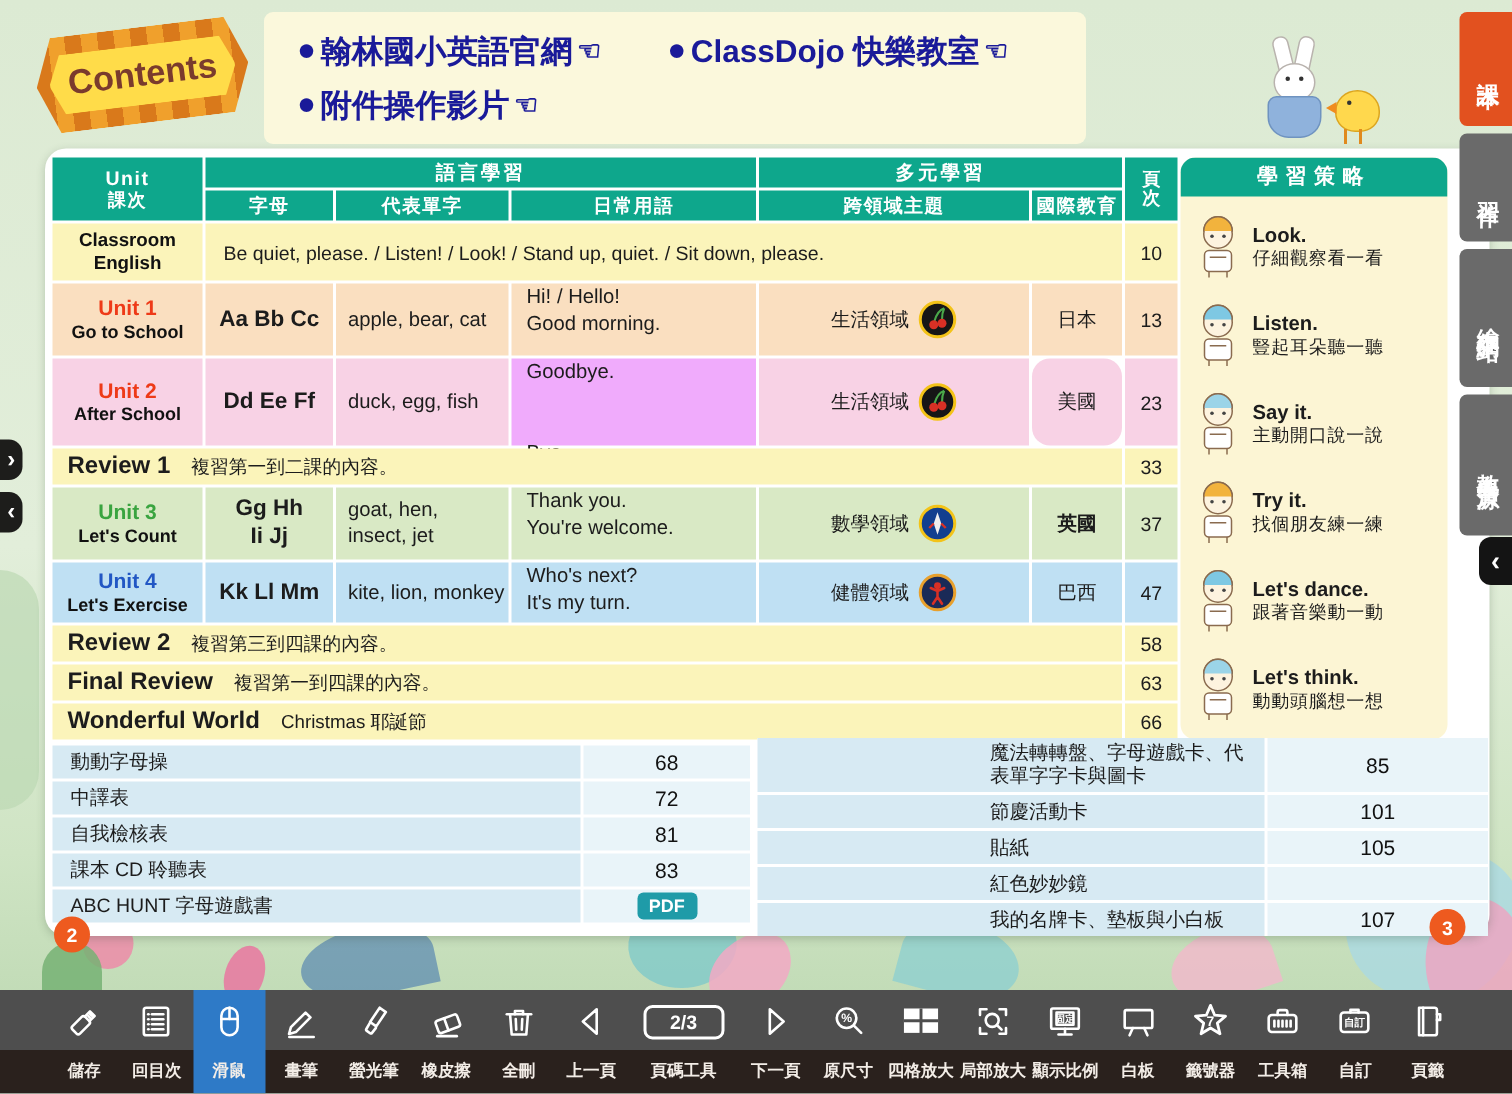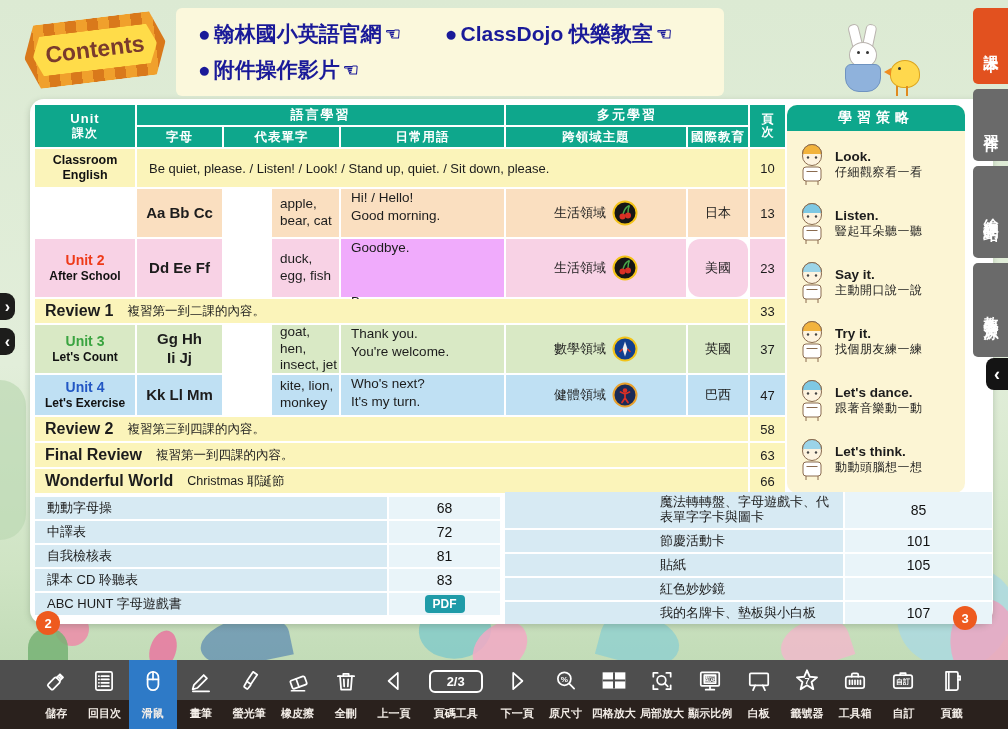--- a/index.html
+++ b/index.html
@@ -51,21 +51,21 @@
     font-weight:bold;font-size:13px;letter-spacing:2px;text-align:center;}
   .th.small{font-size:12.5px;letter-spacing:1px;}
   .unit-th{flex-direction:column;letter-spacing:1px;line-height:1.15;}
   .page-th{flex-direction:column;font-size:12px;line-height:1.05;letter-spacing:0;}
   .cell{display:flex;align-items:center;font-size:13px;color:#1c1c1c;}
   .cell.center{justify-content:center;text-align:center;}
   .unit-cell{flex-direction:column;justify-content:center;line-height:1.2;}
   .unit-label{font-weight:bold;font-size:14px;}
   .unit-name{font-weight:bold;font-size:12px;color:#111;}
   .letters{font-weight:bold;font-size:15px;line-height:1.25;justify-content:center;text-align:center;flex-direction:column;}
-  .words{padding-left:8px;line-height:1.25;flex-direction:column;align-items:flex-start;justify-content:center;font-size:13.5px;margin-left:48px;}
+  .words{padding-left:8px;line-height:1.25;flex-direction:column;align-items:flex-start;justify-content:center;font-size:13.5px;}
   .phrases{padding-left:10px;line-height:1.3;flex-direction:column;align-items:flex-start;justify-content:flex-start;font-size:13.5px;}
   .domain-cell{justify-content:center;gap:6px;font-size:13px;}
   .review-cell{padding-left:10px;gap:14px;}
   .review-title{font-weight:bold;font-size:16px;white-space:nowrap;}
   .review-desc{font-size:12.5px;}
   .classroom-text{padding-left:12px;font-size:13px;}
   
   .strategy{position:absolute;left:787px;top:105px;width:178px;height:388px;background:#fcf5d4;
     border-radius:10px;overflow:hidden;z-index:2;}
   .strategy-header{height:26px;background:#0ea78c;color:#fff;display:flex;align-items:center;justify-content:center;
@@ -187,20 +187,24 @@
       <div class="th small">代表單字</div>
       <div class="th small">日常用語</div>
       <div class="th small">跨領域主題</div>
       <div class="th small">國際教育</div>
       <div class="cell unit-cell" style="background: rgb(251, 244, 186); grid-area: 3 / 1;">
         <span class="unit-name" style="font-size:12.5px;">Classroom</span>
         <span class="unit-name" style="font-size:12.5px;">English</span>
       </div>
       <div class="cell classroom-text" style="background: rgb(251, 244, 186); grid-area: 3 / 2 / auto / span 5;">Be quiet, please. / Listen! / Look! / Stand up, quiet. / Sit down, please.</div>
       <div class="cell center" style="background: rgb(251, 244, 186); grid-area: 3 / 7;">10</div>
+      <div class="cell unit-cell" style="background: rgb(250, 223, 192); grid-area: 4 / 1;">
+        <span class="unit-label" style="color:#ee3a18">Unit 1</span>
+        <span class="unit-name">Go to School</span>
+      </div>
       <div class="cell letters" style="background: rgb(250, 223, 192); grid-area: 4 / 2;">
         <span>Aa Bb Cc</span>
       </div>
       <div class="cell words" style="background: rgb(250, 223, 192); grid-area: 4 / 3;">
         <span>apple, bear, cat</span>
       </div>
       <div class="cell phrases" style="background: rgb(250, 223, 192); grid-area: 4 / 4;">
         <span>Hi! / Hello!</span>
         <span>Good morning.</span>
       </div>
@@ -269,21 +273,21 @@
       <div class="cell domain-cell" style="background: rgb(217, 233, 197); grid-area: 7 / 5;">
         <span>數學領域</span>
         <span style="display:flex;">
           <svg width="26" height="26" viewBox="0 0 26 26">
             <circle cx="13" cy="13" r="11.5" fill="#123f8f" stroke="#f3c318" stroke-width="2"></circle>
             <path d="M13 5.5 L15.5 13 L13 20.5 L10.5 13 Z" fill="#eeeeee"></path>
             <path d="M10.5 13 L7.5 16 M15.5 13 L18.5 16" stroke="#d93025" stroke-width="1.6"></path>
           </svg>
         </span>
       </div>
-      <div class="cell center" style="background: rgb(217, 233, 197); grid-area: 7 / 6;">英國</div>
+      <div class="cell center" style="background: rgb(217, 233, 197); grid-area: 7 / 6; font-weight: bold;">英國</div>
       <div class="cell center" style="background: rgb(217, 233, 197); grid-area: 7 / 7;">37</div>
       <div class="cell unit-cell" style="background: rgb(191, 224, 243); grid-area: 8 / 1;">
         <span class="unit-label" style="color:#2257c4">Unit 4</span>
         <span class="unit-name">Let's Exercise</span>
       </div>
       <div class="cell letters" style="background: rgb(191, 224, 243); grid-area: 8 / 2;">
         <span>Kk Ll Mm</span>
       </div>
       <div class="cell words" style="background: rgb(191, 224, 243); grid-area: 8 / 3;">
         <span>kite, lion, monkey</span>

